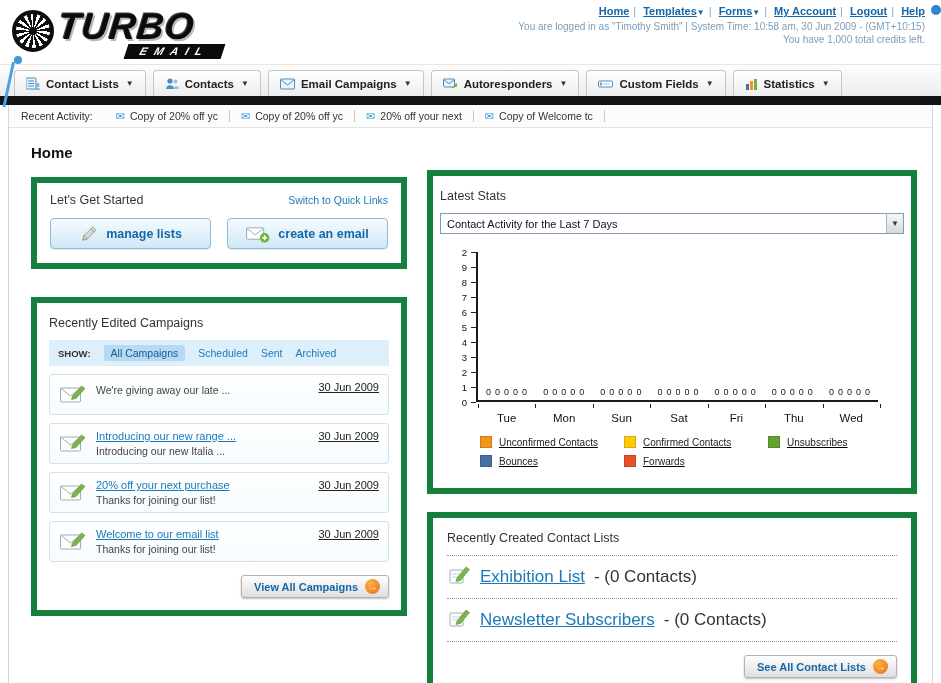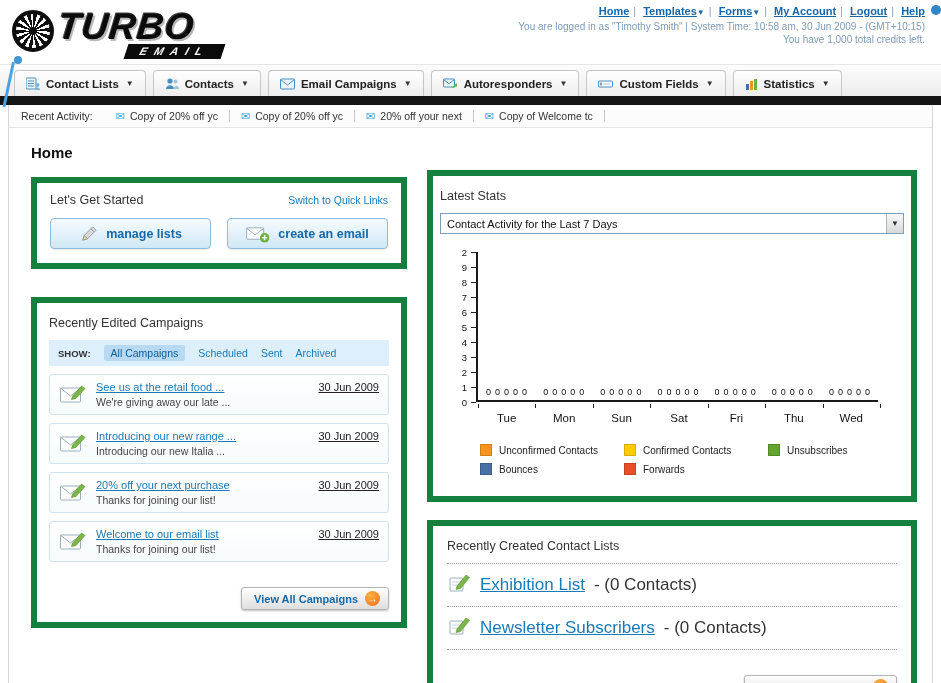--- a/index.html
+++ b/index.html
@@ -68,21 +68,21 @@
   .show-label { font-size:9.5px; font-weight:bold; color:#333; }
   .filter { color:#1a7ab8; cursor:pointer; }
   .filter.selected { background:#b7daf2; color:#0f5c97; padding:2px 7px; border-radius:2px; }
   .camp-row { margin-top:8px; border:1px solid #cfe2ef; border-radius:3px; background:linear-gradient(#ffffff,#f6fbfe);
     padding:6px 9px; display:flex; gap:9px; }
   .camp-icon { flex:0 0 28px; padding-top:2px; }
   .camp-text { flex:1; }
   .camp-title { color:#1a7ab8; font-size:11px; text-decoration:underline; cursor:pointer; display:block; }
   .camp-sub { color:#444; font-size:10.5px; margin-top:3px; display:block; }
   .camp-date { font-size:11px; color:#222; white-space:nowrap;text-decoration:underline; }
-  .btn-row { text-align:right; margin-top:25px; }
+  .btn-row { text-align:right; margin-top:13px; }
   .mini-btn { display:inline-flex; align-items:center; gap:7px; padding:3px 8px 3px 12px;
     background:linear-gradient(#ffffff,#dedede); border:1px solid #b3b3b3; border-radius:3px;
     color:#1668a8; font-weight:bold; font-size:11px; cursor:pointer; box-shadow:0 1px 2px rgba(0,0,0,0.25); }
   .arrow-circle { width:15px; height:15px; border-radius:50%; color:#fff; font-size:10px; line-height:15px; text-align:center;
     background:radial-gradient(circle at 35% 30%, #fbb040, #f06d1f); }
 
   
   .stats-panel { padding:10px 7px 14px; }
   .dropdown { margin-top:9px; height:21px; border:1px solid #7f9db9; background:#fff; display:flex;
     align-items:center; justify-content:space-between; font-size:11px; color:#111; cursor:pointer; }
@@ -96,21 +96,21 @@
   .y-tick { position:absolute; right:0; width:5px; height:1px; background:#222; }
   .plot { position:absolute; left:28px; top:0; width:402px; height:150px; border-left:2px solid #1a1a1a; border-bottom:2px solid #1a1a1a; }
   .chart-groups { position:absolute; left:0; bottom:0; width:100%; height:100%; display:flex; }
   .chart-group { flex:1; display:flex; align-items:flex-end; justify-content:center; gap:4px; padding-bottom:3px; }
   .bar-val { font-size:9px; color:#111; line-height:1; }
   .x-ticks { position:absolute; left:30px; top:152px; width:402px; height:5px; }
   .x-tick { position:absolute; top:0; width:1px; height:4px; background:#222; }
   .day-labels { position:absolute; left:30px; top:160px; width:402px; display:flex; }
   .day-label { flex:1; text-align:center; font-size:11.5px; color:#111; }
 
-  .legend { margin:10px 0 0 40px; display:flex; flex-wrap:wrap; width:440px; }
+  .legend { margin:2px 0 0 40px; display:flex; flex-wrap:wrap; width:440px;text-decoration:underline; }
   .legend-entry { width:144px; display:flex; align-items:center; gap:7px; margin-bottom:7px; }
   .legend-swatch { width:12px; height:12px; display:inline-block; box-shadow:inset 0 0 0 1px rgba(0,0,0,0.15); }
   .legend-label { font-size:10px; color:#222; }
 
   
   .lists-panel { margin-top:18px; padding:10px 14px 12px; }
   .dotted { border-bottom:1px dotted #999; margin-top:9px; }
   .list-item { display:flex; align-items:center; gap:9px; padding:9px 2px; border-bottom:1px dotted #999; font-size:17px; }
   .list-name { color:#1a7ab8; text-decoration:underline; cursor:pointer; }
   .list-suffix { color:#333; }
@@ -267,21 +267,20 @@
           <span class="filter">Archived</span>
         </div>
 
         <div class="camp-row">
           <span class="camp-icon"><svg width="28" height="21" viewBox="0 0 27 21">
                 <rect x="1" y="5" width="20" height="14" rx="1" fill="#fdfdfd" stroke="#9ab0be"></rect>
                 <path d="M1 5l10 8 10-8" fill="none" stroke="#9ab0be"></path>
                 <path d="M13 13l9-10 3.5 2.5-9 10-4.5 1z" fill="#7ab648" stroke="#5a8f33" stroke-width="0.6"></path>
               </svg></span>
           <span class="camp-text">
-              <a class="camp-title">See us at the retail food ...</a>
               <span class="camp-sub">We're giving away our late ...</span>
             </span>
           <span class="camp-date">30 Jun 2009</span>
         </div>
         <div class="camp-row">
           <span class="camp-icon"><svg width="28" height="21" viewBox="0 0 27 21">
                 <rect x="1" y="5" width="20" height="14" rx="1" fill="#fdfdfd" stroke="#9ab0be"></rect>
                 <path d="M1 5l10 8 10-8" fill="none" stroke="#9ab0be"></path>
                 <path d="M13 13l9-10 3.5 2.5-9 10-4.5 1z" fill="#7ab648" stroke="#5a8f33" stroke-width="0.6"></path>
               </svg></span>

